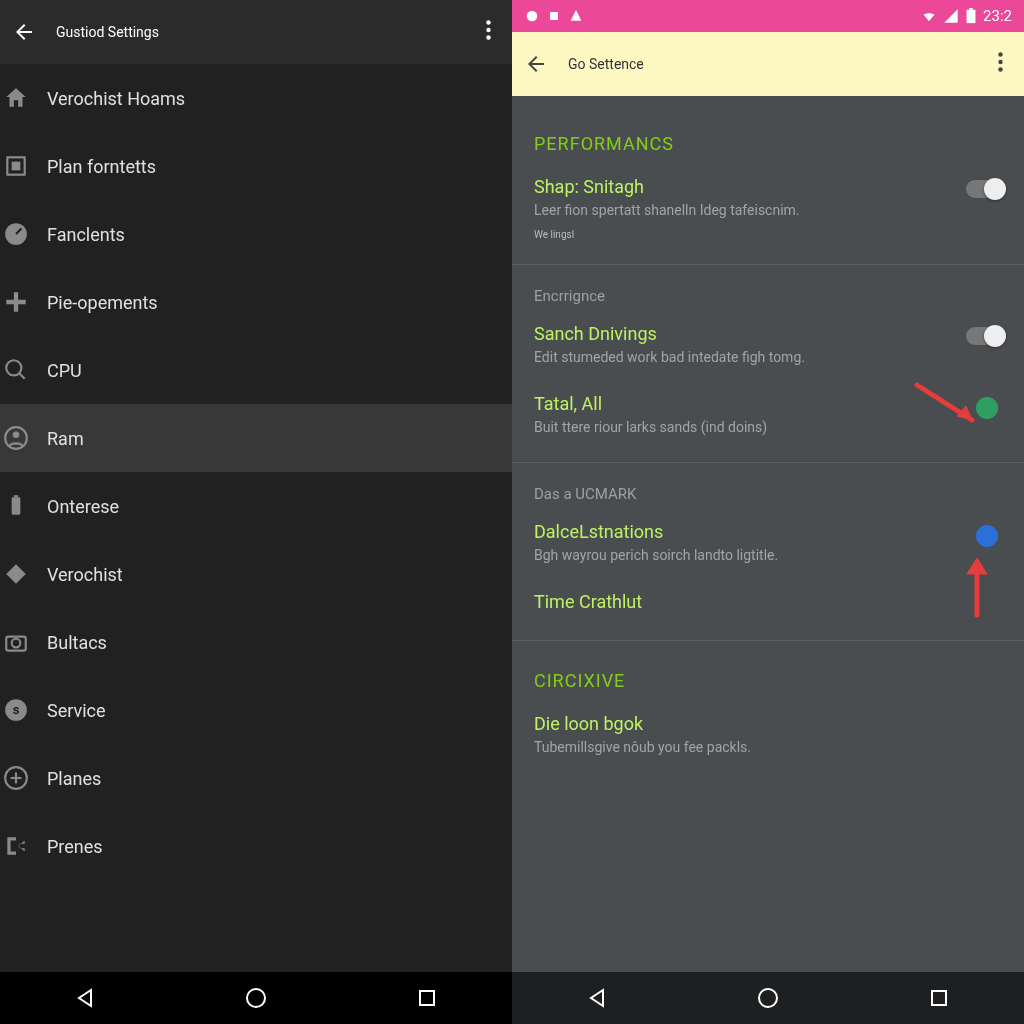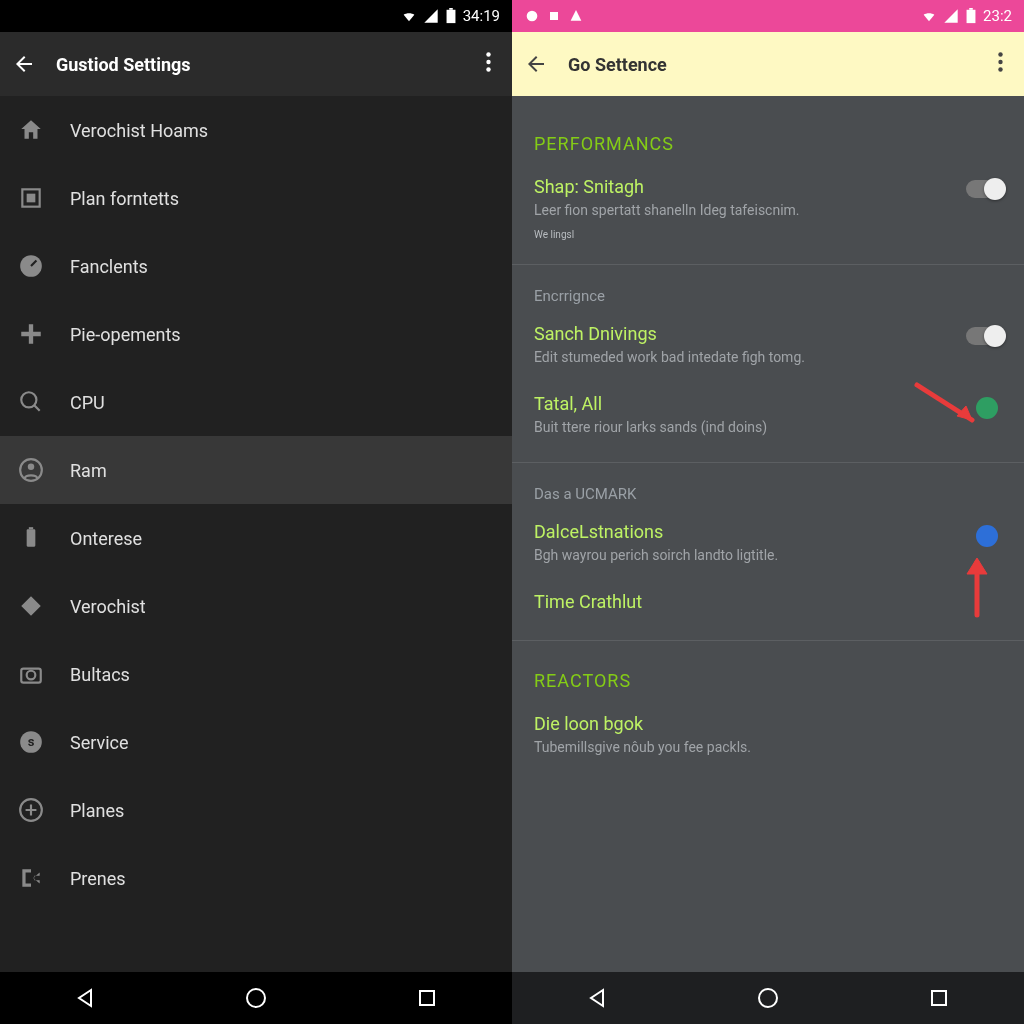--- a/index.html
+++ b/index.html
@@ -12,31 +12,31 @@
   .statusbar { height: 32px; display: flex; align-items: center; justify-content: flex-end; padding: 0 12px; gap: 6px; font-size: 15px; }
   .phone.left .statusbar { background: #000; color: #fff; }
   .phone.right .statusbar { background: #ec4899; color: #fff; }
   .statusbar .left-icons { margin-right: auto; display:flex; gap:6px; }
   .statusbar svg { width: 16px; height: 16px; fill: #fff; }
   .statusbar .battery { width:12px; height:16px; }
   
   .appbar { height: 64px; display: flex; align-items: center; padding: 0 12px; gap: 20px; }
   .phone.left .appbar { background: #2b2b2b; color: #fff; }
   .phone.right .appbar { background: #fef9c3; color: #333; }
-  .appbar .title { font-size: 18px; font-weight: 700; flex: 1; }
+  .appbar .title { font-size: 14px; font-weight: 400; flex: 1; }
   .appbar svg { width: 24px; height: 24px; }
   .phone.left .appbar svg { fill: #fff; }
   .phone.right .appbar svg { fill: #444; }
   .appbar .more { width: 24px; text-align:center; }
   .appbar .more svg { width: 5px; height: 20px; }
   
   .content { flex: 1; overflow: hidden; }
   
   
-  .list-item { display: flex; align-items: center; height: 68px; padding: 0 18px; gap: 26px; color: #e0e0e0; font-size: 18px; }
+  .list-item { display: flex; align-items: center; height: 68px; padding: 0 3px; gap: 18px; color: #e0e0e0; font-size: 18px; }
   .list-item.selected { background: #383838; }
   .list-item .icon { width: 26px; height: 26px; display:flex; align-items:center; justify-content:center; }
   .list-item .icon svg { width: 26px; height: 26px; fill: #8a8a8a; }
   
   
   .section-header { color: #84cc16; font-size: 18px; letter-spacing: 1px; padding: 22px 22px 10px; font-variant: small-caps; margin-top: 15px; }
   .subheader { color: #9aa0a6; font-size: 15px; padding: 18px 22px 6px; }
   .pref-item { padding: 12px 22px 14px; position: relative; }
   .pref-item .ptitle { color: #bef264; font-size: 18px; margin-bottom: 4px; }
   .pref-item .psub { color: #a0a4a8; font-size: 14px; line-height: 1.4; }
@@ -56,34 +56,20 @@
   .navbar { height: 52px; background: #000; display:flex; align-items:center; justify-content:space-around; }
   .phone.right .navbar { background: #1e1f21; }
   .navbar svg { width: 24px; height: 24px; fill: none; stroke: #fff; stroke-width: 2; }
   .navbar .circ { fill:none; stroke:#fff; }
   .navbar .sq { fill:none; stroke:#fff; }
 </style>
 </head>
 <body>
 
 <div class="phone left">
-  <div class="statusbar">
-    <span class="left-icons"></span>
-    <svg viewBox="0 0 24 24">
-        <path d="M12 20l-8-10c4-3 12-3 16 0l-8 10z"></path>
-      </svg>
-    <svg viewBox="0 0 24 24">
-        <path d="M2 22L22 2v20H2z"></path>
-      </svg>
-    <svg class="battery" viewBox="0 0 12 18">
-        <rect x="1" y="2" width="10" height="15" fill="#fff"></rect>
-        <rect x="4" y="0" width="4" height="2" fill="#fff"></rect>
-      </svg>
-    <span>34:19</span>
-  </div>
   <div class="appbar">
     <svg viewBox="0 0 24 24">
         <path d="M20 11H7.8l5.6-5.6L12 4l-8 8 8 8 1.4-1.4L7.8 13H20z"></path>
       </svg>
     <div class="title">Gustiod Settings</div>
     <div class="more">
       <svg viewBox="0 0 5 20">
           <circle cx="2.5" cy="2.5" r="2.2"></circle>
           <circle cx="2.5" cy="10" r="2.2"></circle>
           <circle cx="2.5" cy="17.5" r="2.2"></circle>
@@ -277,21 +263,21 @@
     <div class="subheader">Das a UCMARK</div>
     <div class="pref-item">
       <div class="ptitle">DalceLstnations</div>
       <div class="psub">Bgh wayrou perich soirch landto ligtitle.</div>
       <div class="dot blue"></div>
     </div>
     <div class="pref-item">
       <div class="ptitle">Time Crathlut</div>
     </div>
     <div class="divider"></div>
-    <div class="section-header" style="padding-top:14px">REACTORS</div>
+    <div class="section-header" style="padding-top:14px">CIRCIXIVE</div>
     <div class="pref-item">
       <div class="ptitle">Die loon bgok</div>
       <div class="psub">Tubemillsgive nôub you fee packls.</div>
     </div>
   </div>
 
   <div class="arrow" style="left:400px; top:380px;">
     <svg width="80" height="60" viewBox="0 0 80 60">
         <path d="M5 5 L60 40" stroke-width="5" stroke-linecap="round"></path>
         <path d="M60 40 L45 36 L54 26 Z"></path>

